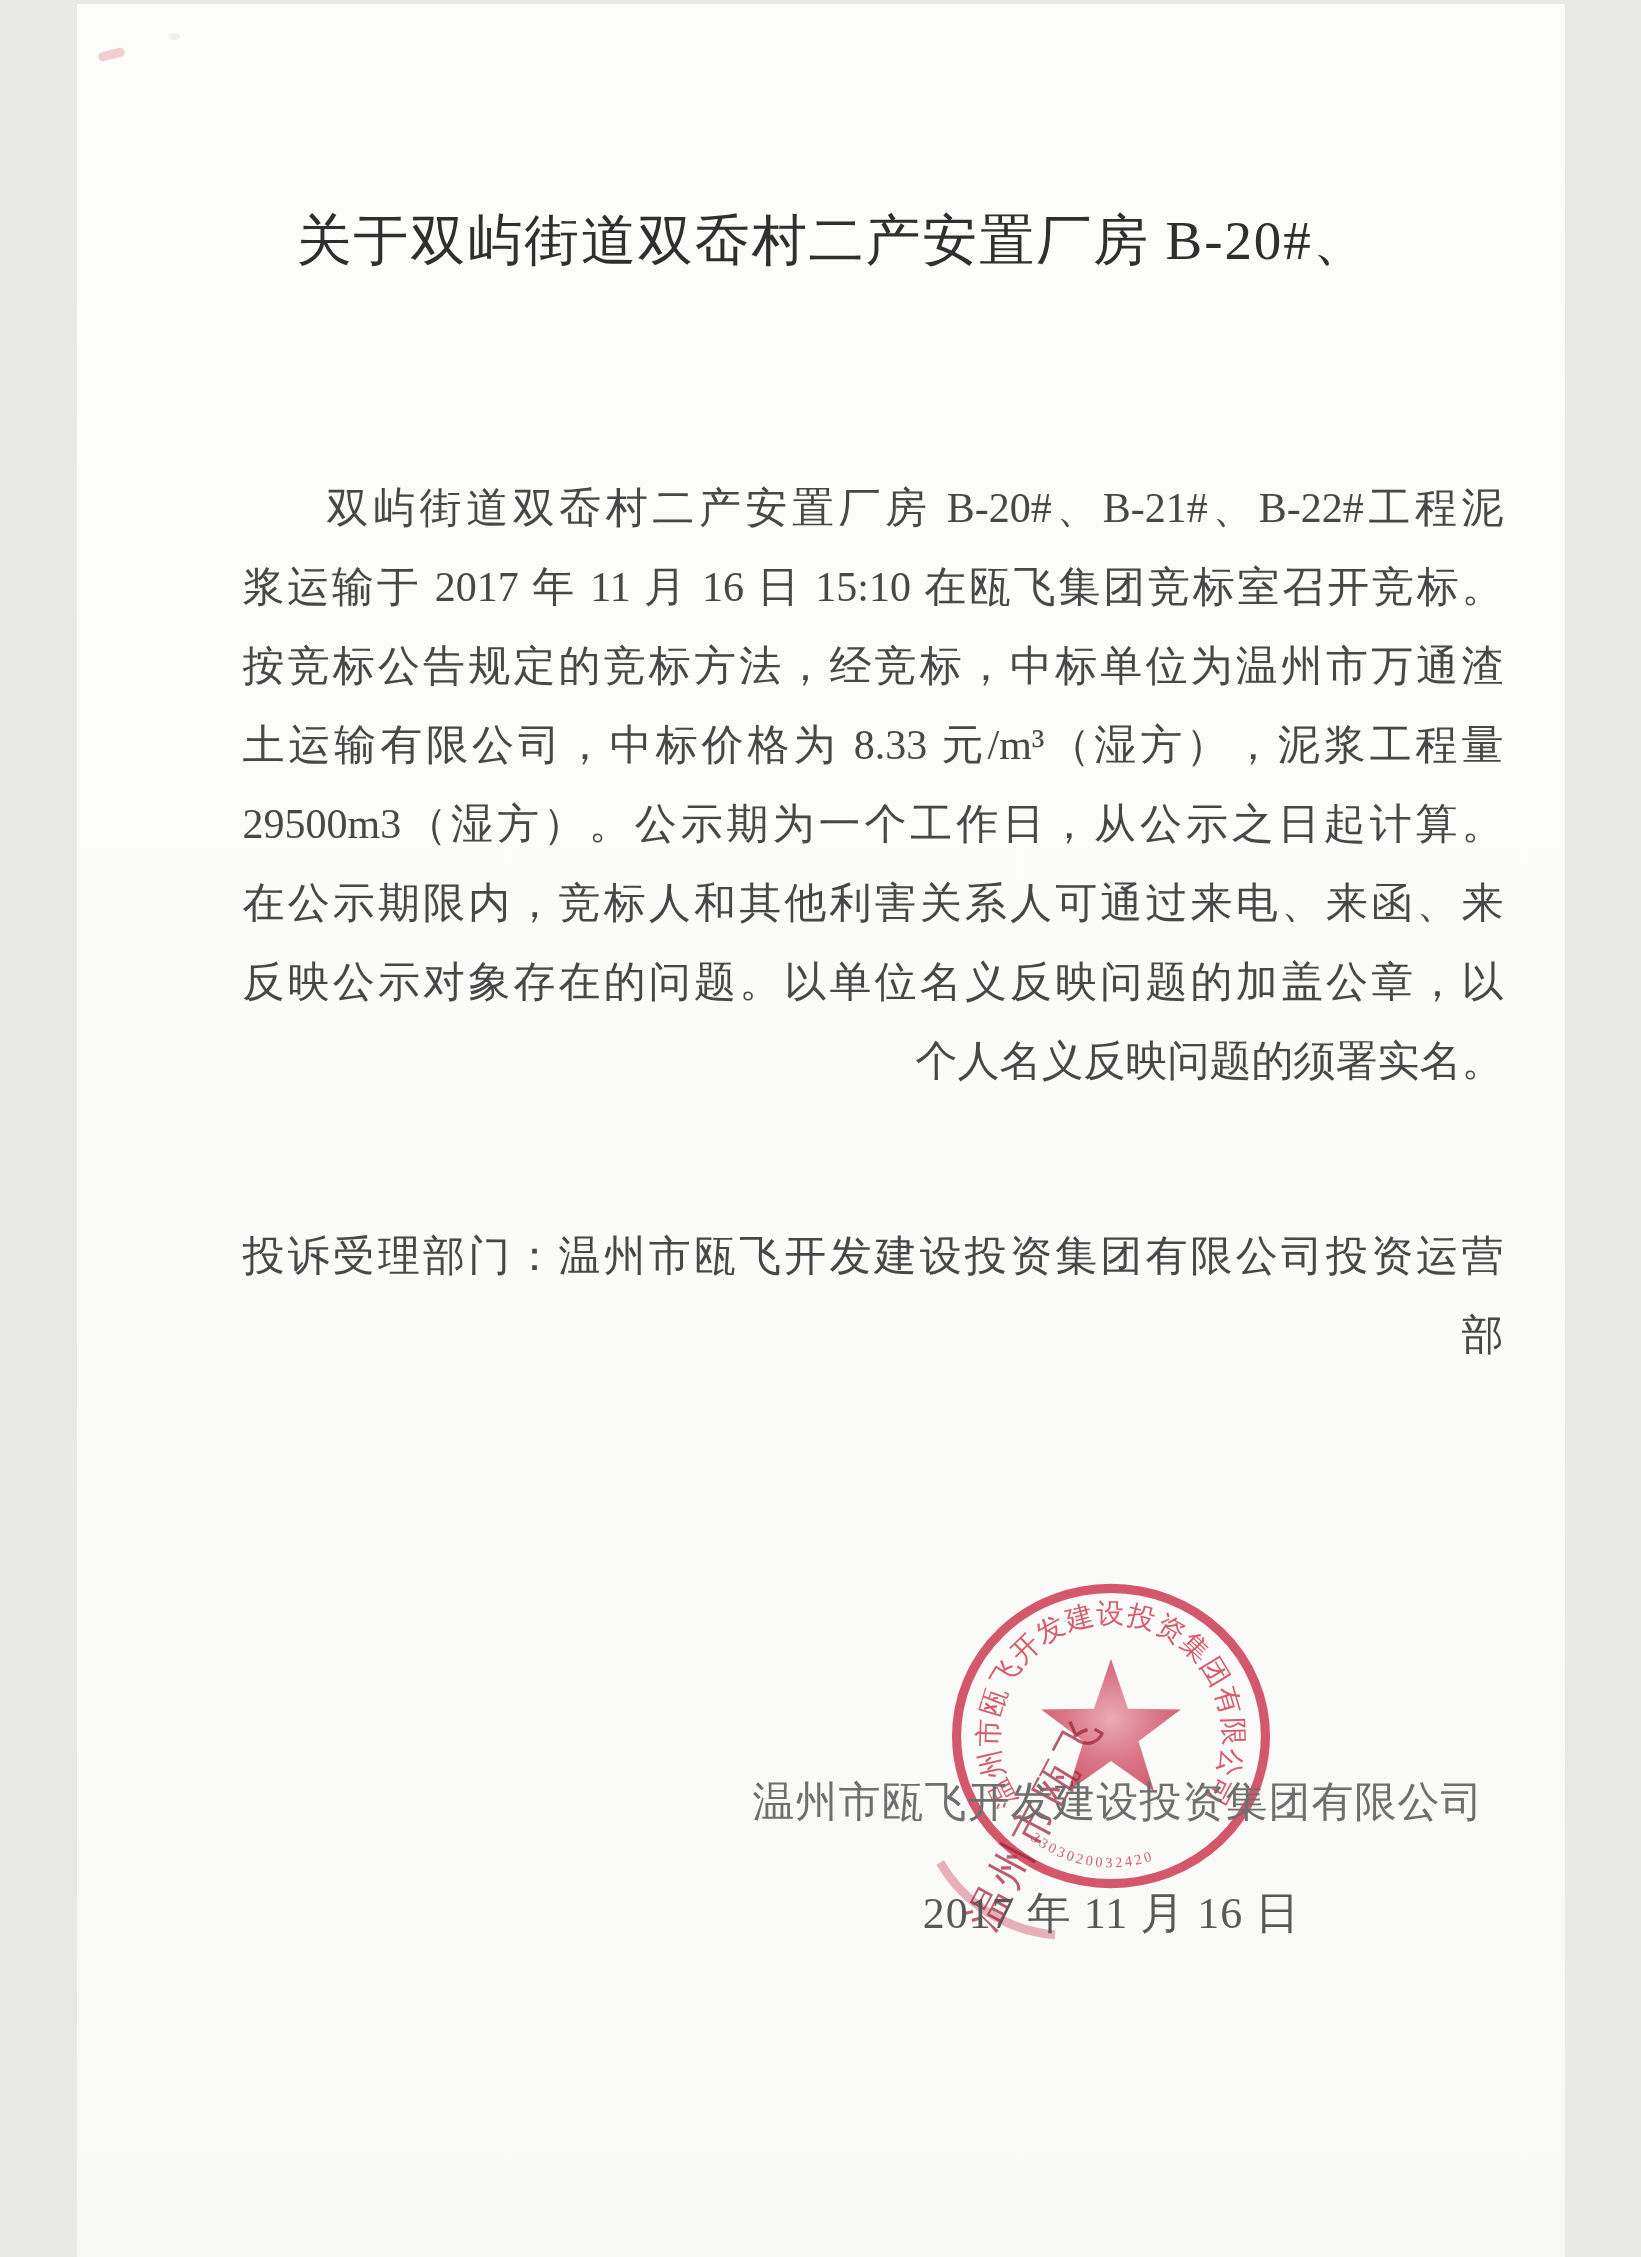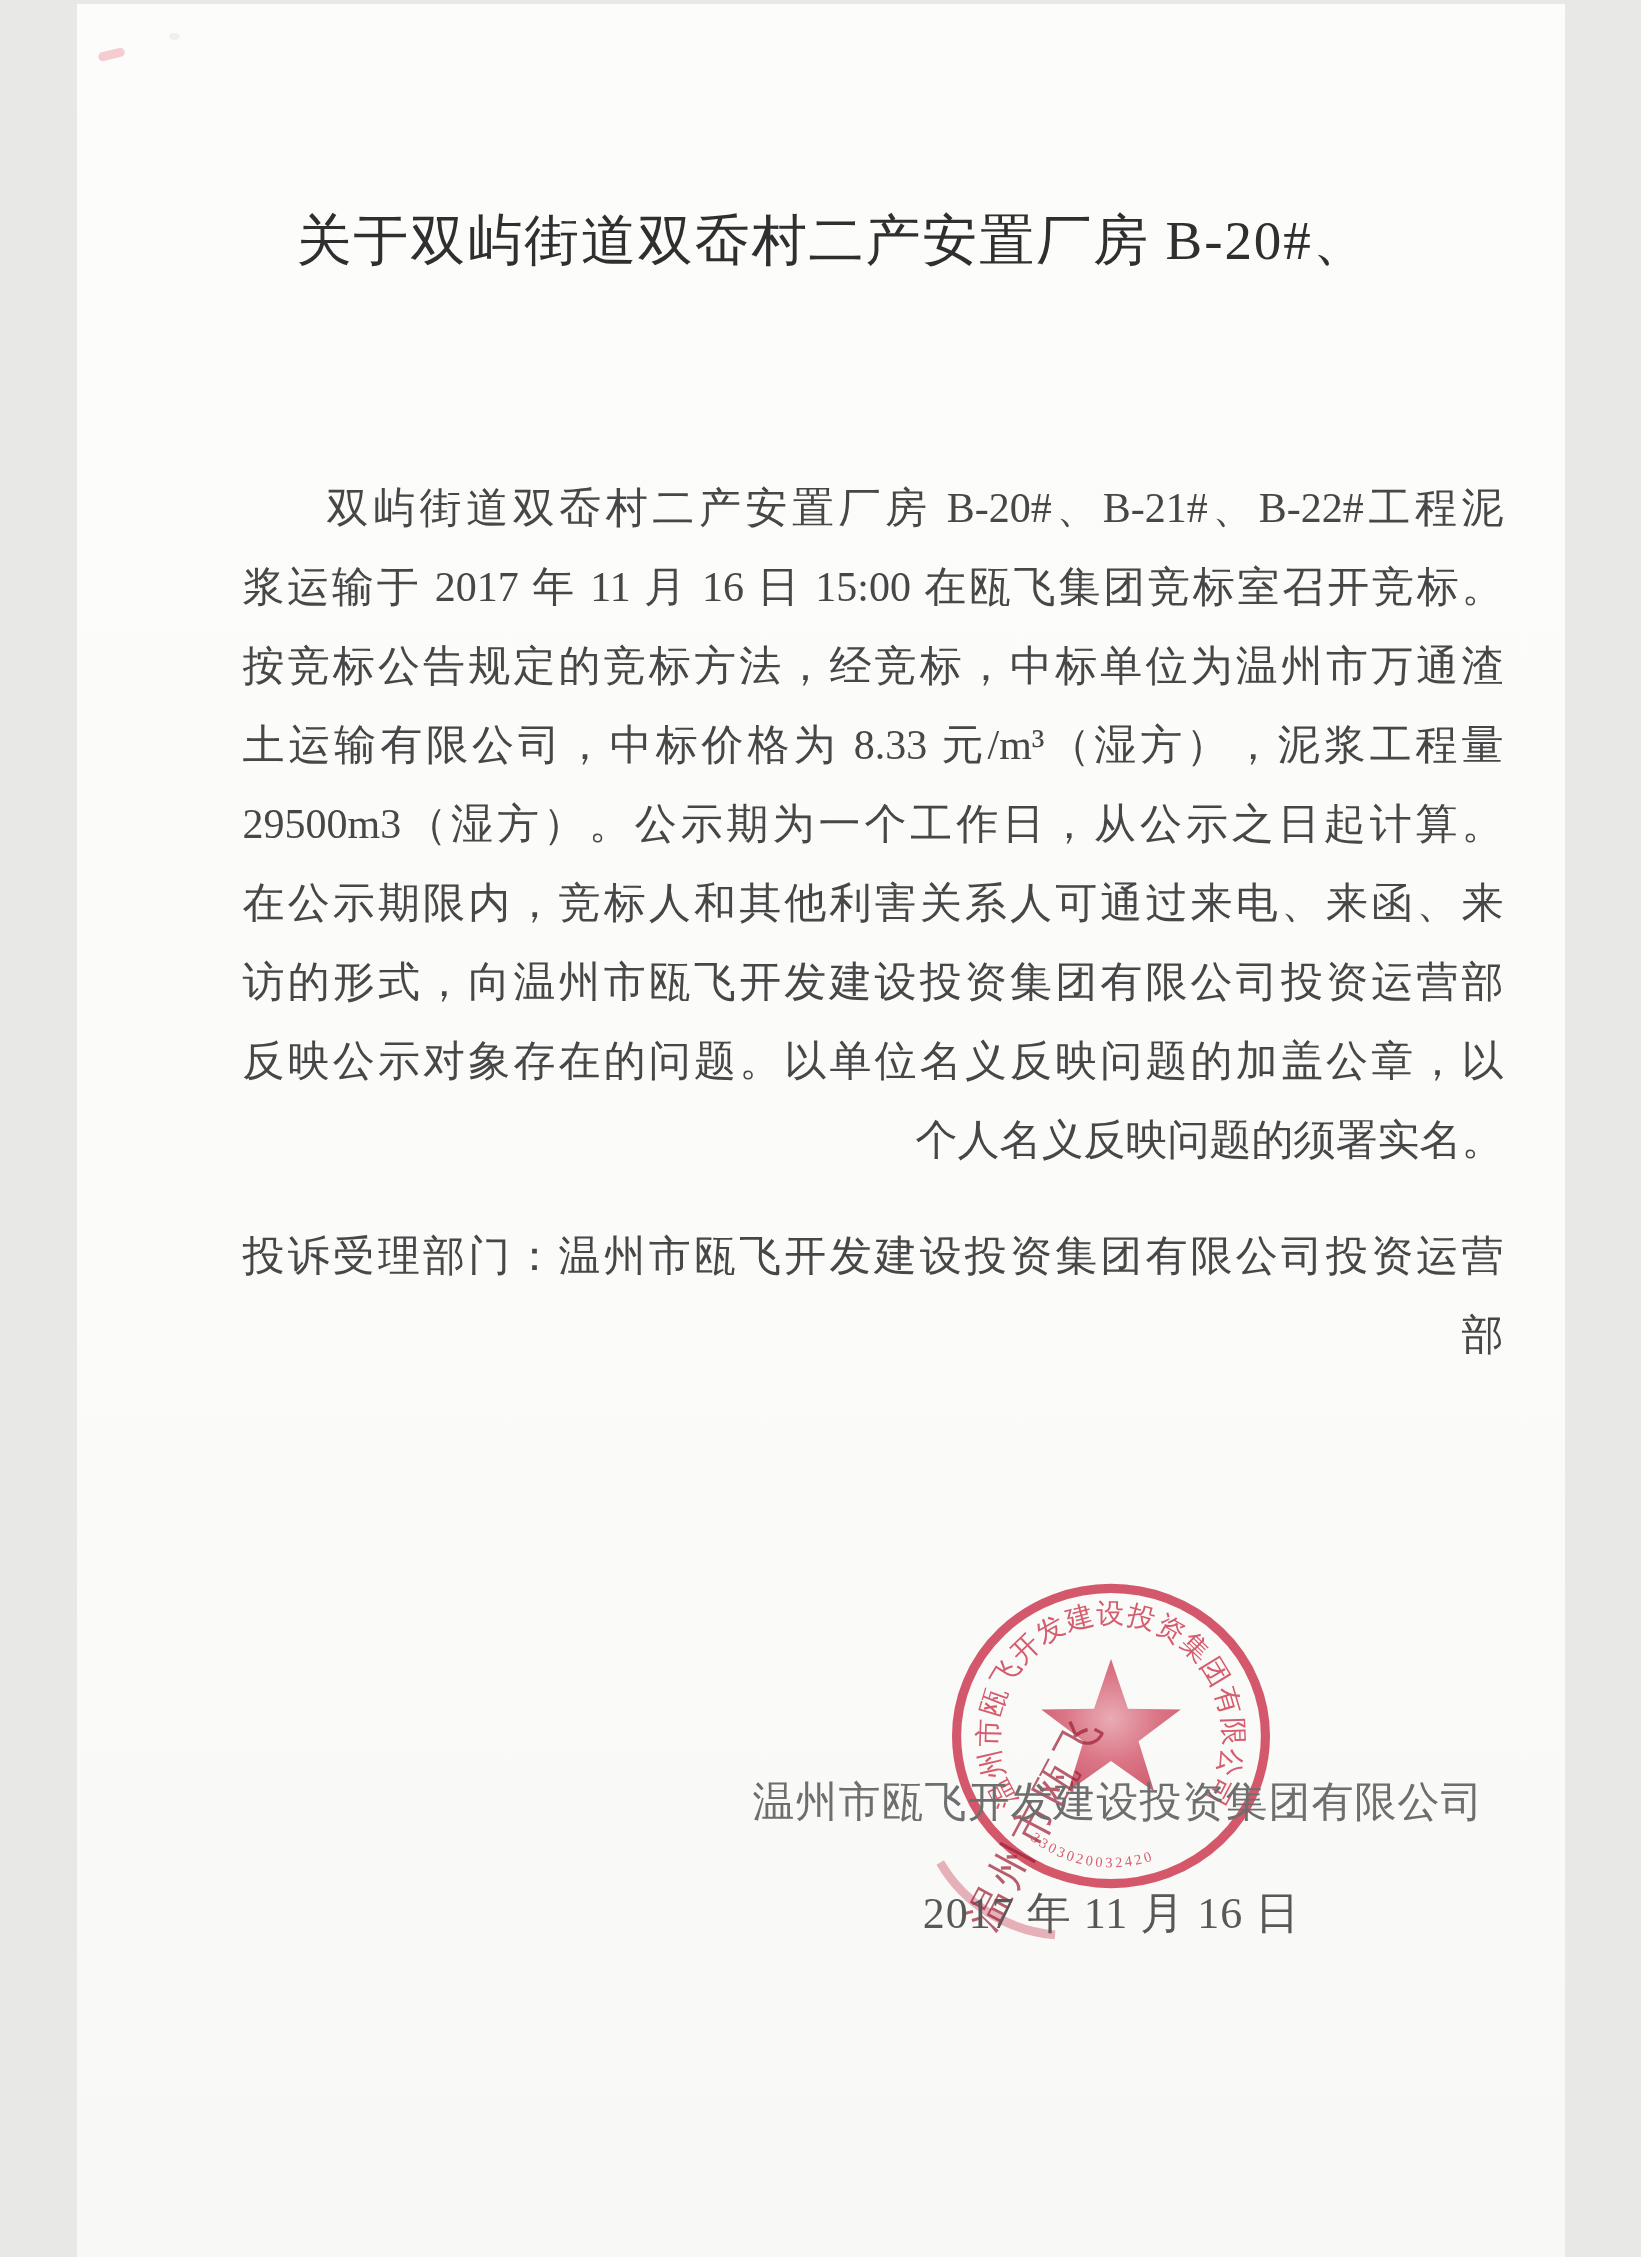--- a/index.html
+++ b/index.html
@@ -68,26 +68,25 @@
 
   <div class="smudge-red"></div>
   <div class="smudge-gray"></div>
 
   <div class="title">
     <div class="title-line-1">关于双屿街道双岙村二产安置厂房 B-20#、</div>
   </div>
 
   <div class="bodytext para-1">
     <div class="jline indent">双屿街道双岙村二产安置厂房 B-20#、B-21#、B-22#工程泥</div>
-    <div class="jline">浆运输于 2017 年 11 月 16 日 15:00 在瓯飞集团竞标室召开竞标。</div>
+    <div class="jline">浆运输于 2017 年 11 月 16 日 15:10 在瓯飞集团竞标室召开竞标。</div>
     <div class="jline">按竞标公告规定的竞标方法，经竞标，中标单位为温州市万通渣</div>
     <div class="jline">土运输有限公司，中标价格为 8.33 元/m³（湿方），泥浆工程量</div>
     <div class="jline">29500m3（湿方）。公示期为一个工作日，从公示之日起计算。</div>
     <div class="jline">在公示期限内，竞标人和其他利害关系人可通过来电、来函、来</div>
-    <div class="jline">访的形式，向温州市瓯飞开发建设投资集团有限公司投资运营部</div>
     <div class="jline">反映公示对象存在的问题。以单位名义反映问题的加盖公章，以</div>
     <div class="lline">个人名义反映问题的须署实名。</div>
   </div>
 
   <div class="bodytext para-2">
     <div class="jline">投诉受理部门：温州市瓯飞开发建设投资集团有限公司投资运营</div>
     <div class="lline">部</div>
   </div>
 
 

